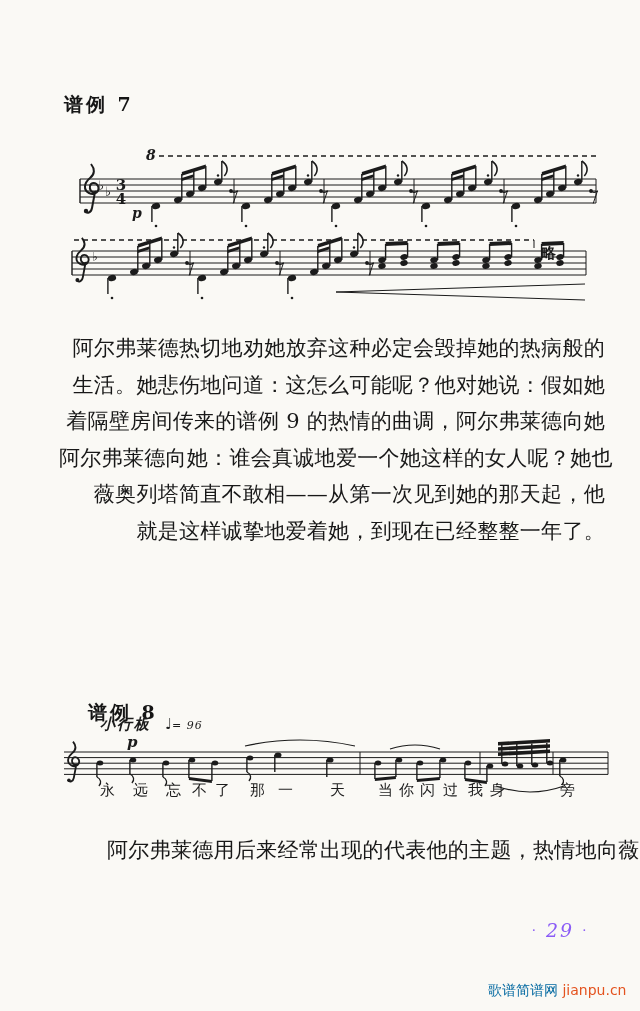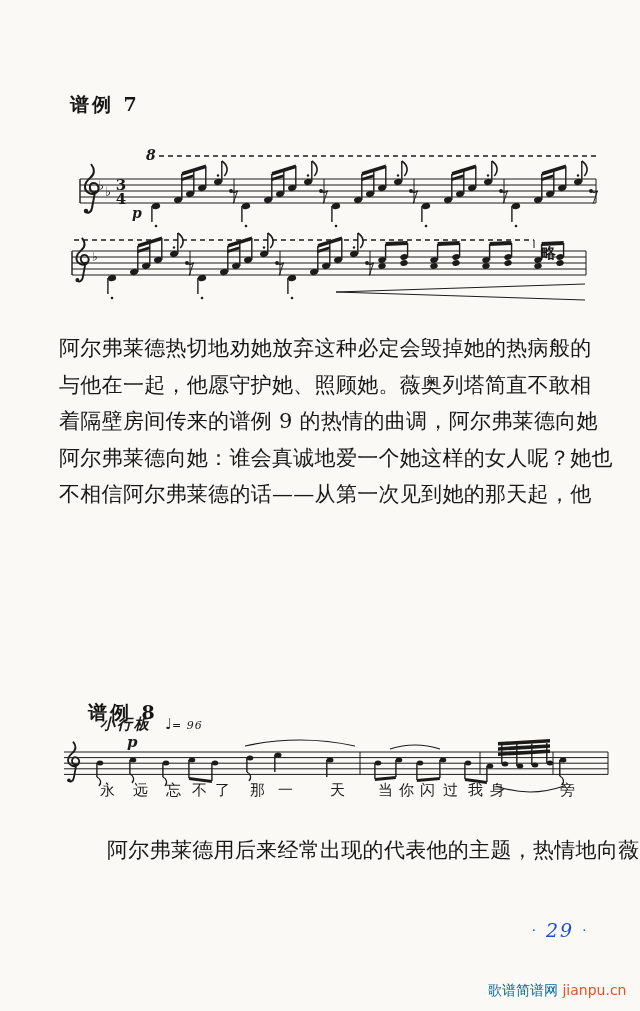--- a/index.html
+++ b/index.html
@@ -20,38 +20,38 @@
   }
   .tempo-row{left:100px;top:714px;white-space:nowrap;}
   .tempo-text{font-size:15px;font-weight:bold;letter-spacing:2px;font-style:italic;}
   .tempo-note{font-family:"DejaVu Sans",sans-serif;font-size:15px;margin-left:14px;}
   .tempo-val{font-size:11px;font-style:italic;letter-spacing:1px;margin-top:32px;}
   .dyn{font-style:italic;font-weight:bold;font-size:15px;}
   .omit{font-size:15px;font-weight:bold;}
   .lyrics-layer{left:0;top:781px;width:640px;height:22px;}
   .lyric{position:absolute;top:0;font-size:15px;color:#1c1c1c;}
   .footer-page{left:512px;top:919px;width:96px;text-align:center;
-    font-style:italic;font-size:19px;letter-spacing:2px;color:#1d4ed8;}
+    font-style:italic;font-size:19px;letter-spacing:2px;color:#8b5cf6;}
   .footer-page .dot{font-size:13px;vertical-align:2px;font-style:normal;}
   .watermark{left:488px;top:982px;font-size:14px;white-space:nowrap;
     font-family:"DejaVu Sans","Liberation Sans",sans-serif;}
   .wm-name{color:#0369a1;}
   .wm-url{color:#e4531f;margin-top:36px;}
   svg{position:absolute;overflow:visible;}
   .sl{stroke:#1b1b1b;stroke-width:1;}
   .sl2{stroke:#1b1b1b;stroke-width:1.4;}
   .ink{fill:#1b1b1b;}
   .nofill{fill:none;}
   .dash{stroke:#1b1b1b;stroke-width:1.4;stroke-dasharray:5 4;fill:none;}
   .svgtext{font-family:"DejaVu Serif",serif;fill:#1b1b1b;}
 </style>
 </head>
 <body>
 
-<div class="abs example-label" style="left:70px;top:92px;">谱例 7</div>
+<div class="abs example-label" style="left:64px;top:92px;">谱例 7</div>
 
 <svg class="abs" style="left:66px;top:146px;" width="532" height="88" viewBox="0 0 532 88">
   <defs>
 
     <g id="m7">
       <ellipse cx="12" cy="60" rx="4.2" ry="3.1" class="ink" transform="rotate(-15 12 60)"></ellipse>
       <line x1="7.9" y1="60" x2="7.9" y2="76" class="sl2"></line>
       <circle cx="12" cy="80" r="1.3" class="ink"></circle>
       <ellipse cx="34" cy="54" rx="4" ry="3" class="ink" transform="rotate(-15 34 54)"></ellipse>
       <ellipse cx="46" cy="48" rx="4" ry="3" class="ink" transform="rotate(-15 46 48)"></ellipse>
@@ -156,26 +156,27 @@
   <use href="#ch2" x="474"></use>
 
   <g>
     <line x1="272" y1="58" x2="521" y2="50" class="sl"></line>
     <line x1="272" y1="58" x2="521" y2="66" class="sl"></line>
   </g>
 </svg>
 
 <div class="abs omit" style="left:541px;top:244px;">略</div>
 
-<div class="abs para" style="top:330px;">
+<div class="abs para" style="top:330px;text-align:right;">
   <div class="tline">阿尔弗莱德热切地劝她放弃这种必定会毁掉她的热病般的</div>
-  <div class="tline">与他在一起，他愿守护她、照顾她。薇奥列塔简直不敢相</div>
+  <div class="tline">生活。她悲伤地问道：这怎么可能呢？他对她说：假如她</div>
   <div class="tline">着隔壁房间传来的谱例 9 的热情的曲调，阿尔弗莱德向她</div>
   <div class="tline">阿尔弗莱德向她：谁会真诚地爱一个她这样的女人呢？她也</div>
-  <div class="tline">不相信阿尔弗莱德的话——从第一次见到她的那天起，他</div>
+  <div class="tline">薇奥列塔简直不敢相——从第一次见到她的那天起，他</div>
+  <div class="tline">就是这样诚挚地爱着她，到现在已经整整一年了。</div>
 </div>
 
 <div class="abs example-label" style="left:88px;top:700px;">谱例 8</div>
 
 <div class="abs tempo-row">
   <span class="tempo-text">小行板</span><span class="tempo-note">♩</span><span class="tempo-val"><span>=</span> <span>96</span></span>
 </div>
 <div class="abs dyn" style="left:127px;top:733px;">p</div>
 
 <svg class="abs" style="left:60px;top:734px;" width="552" height="80" viewBox="0 0 552 80">

